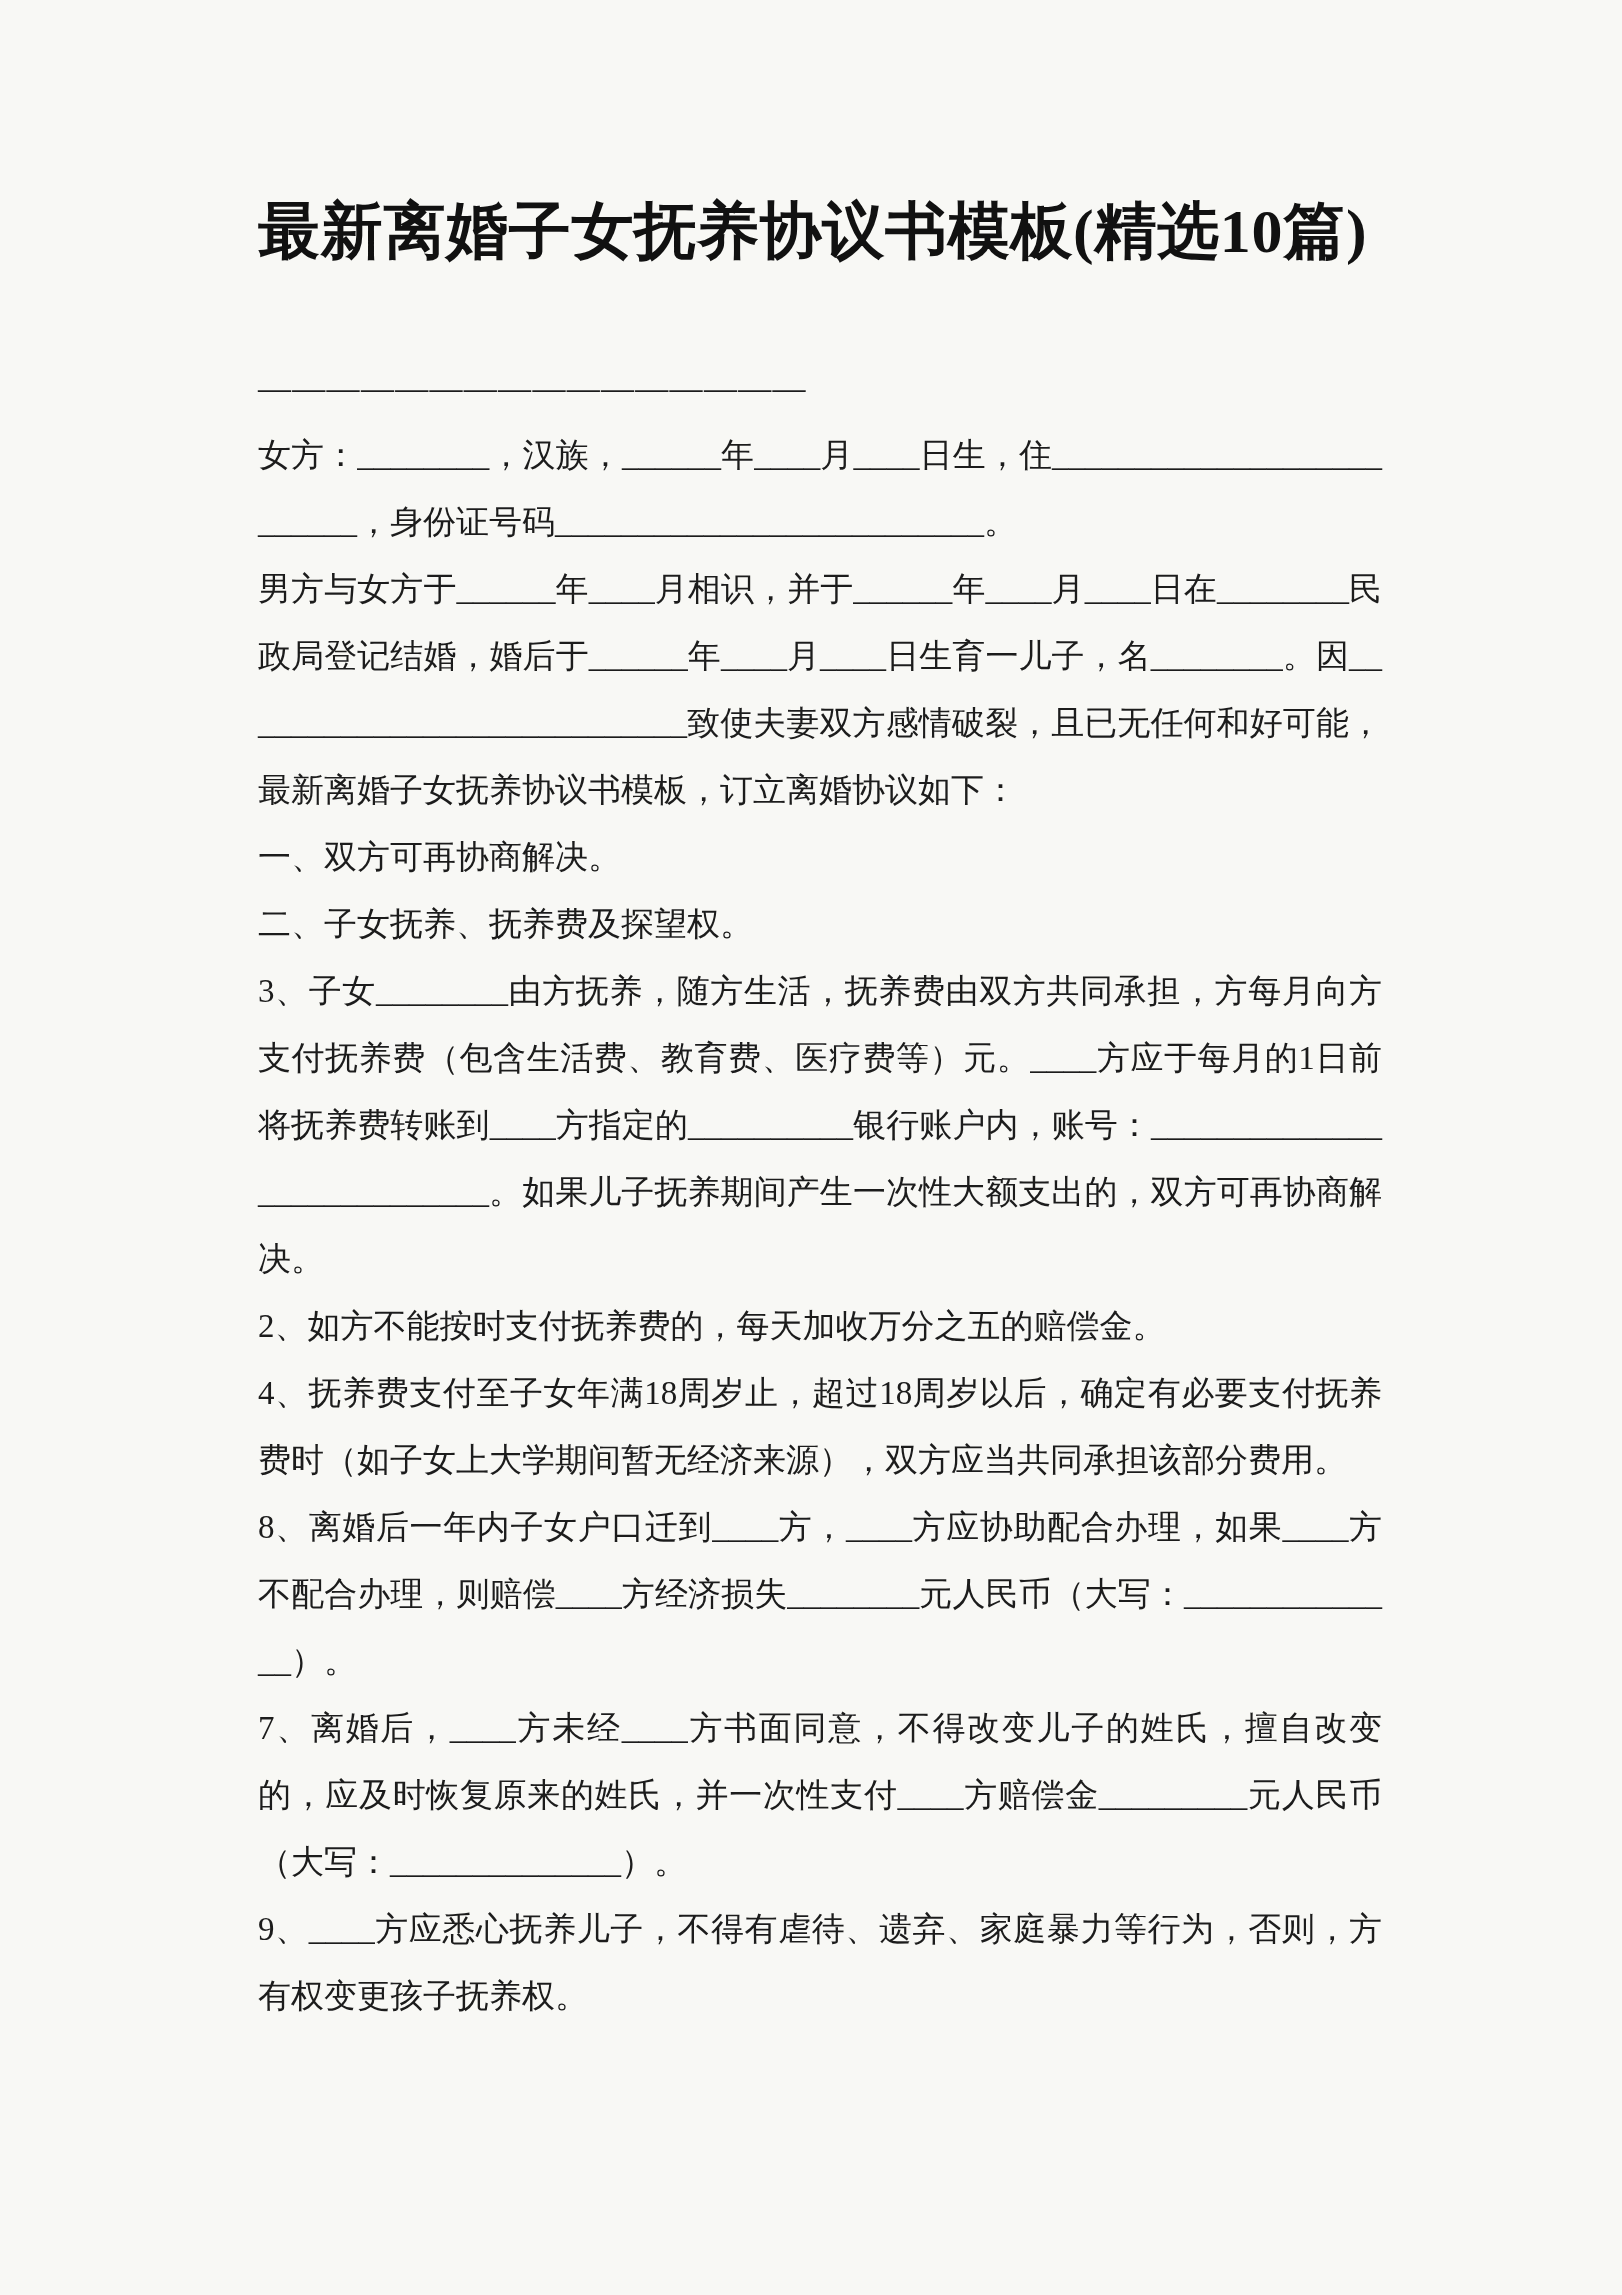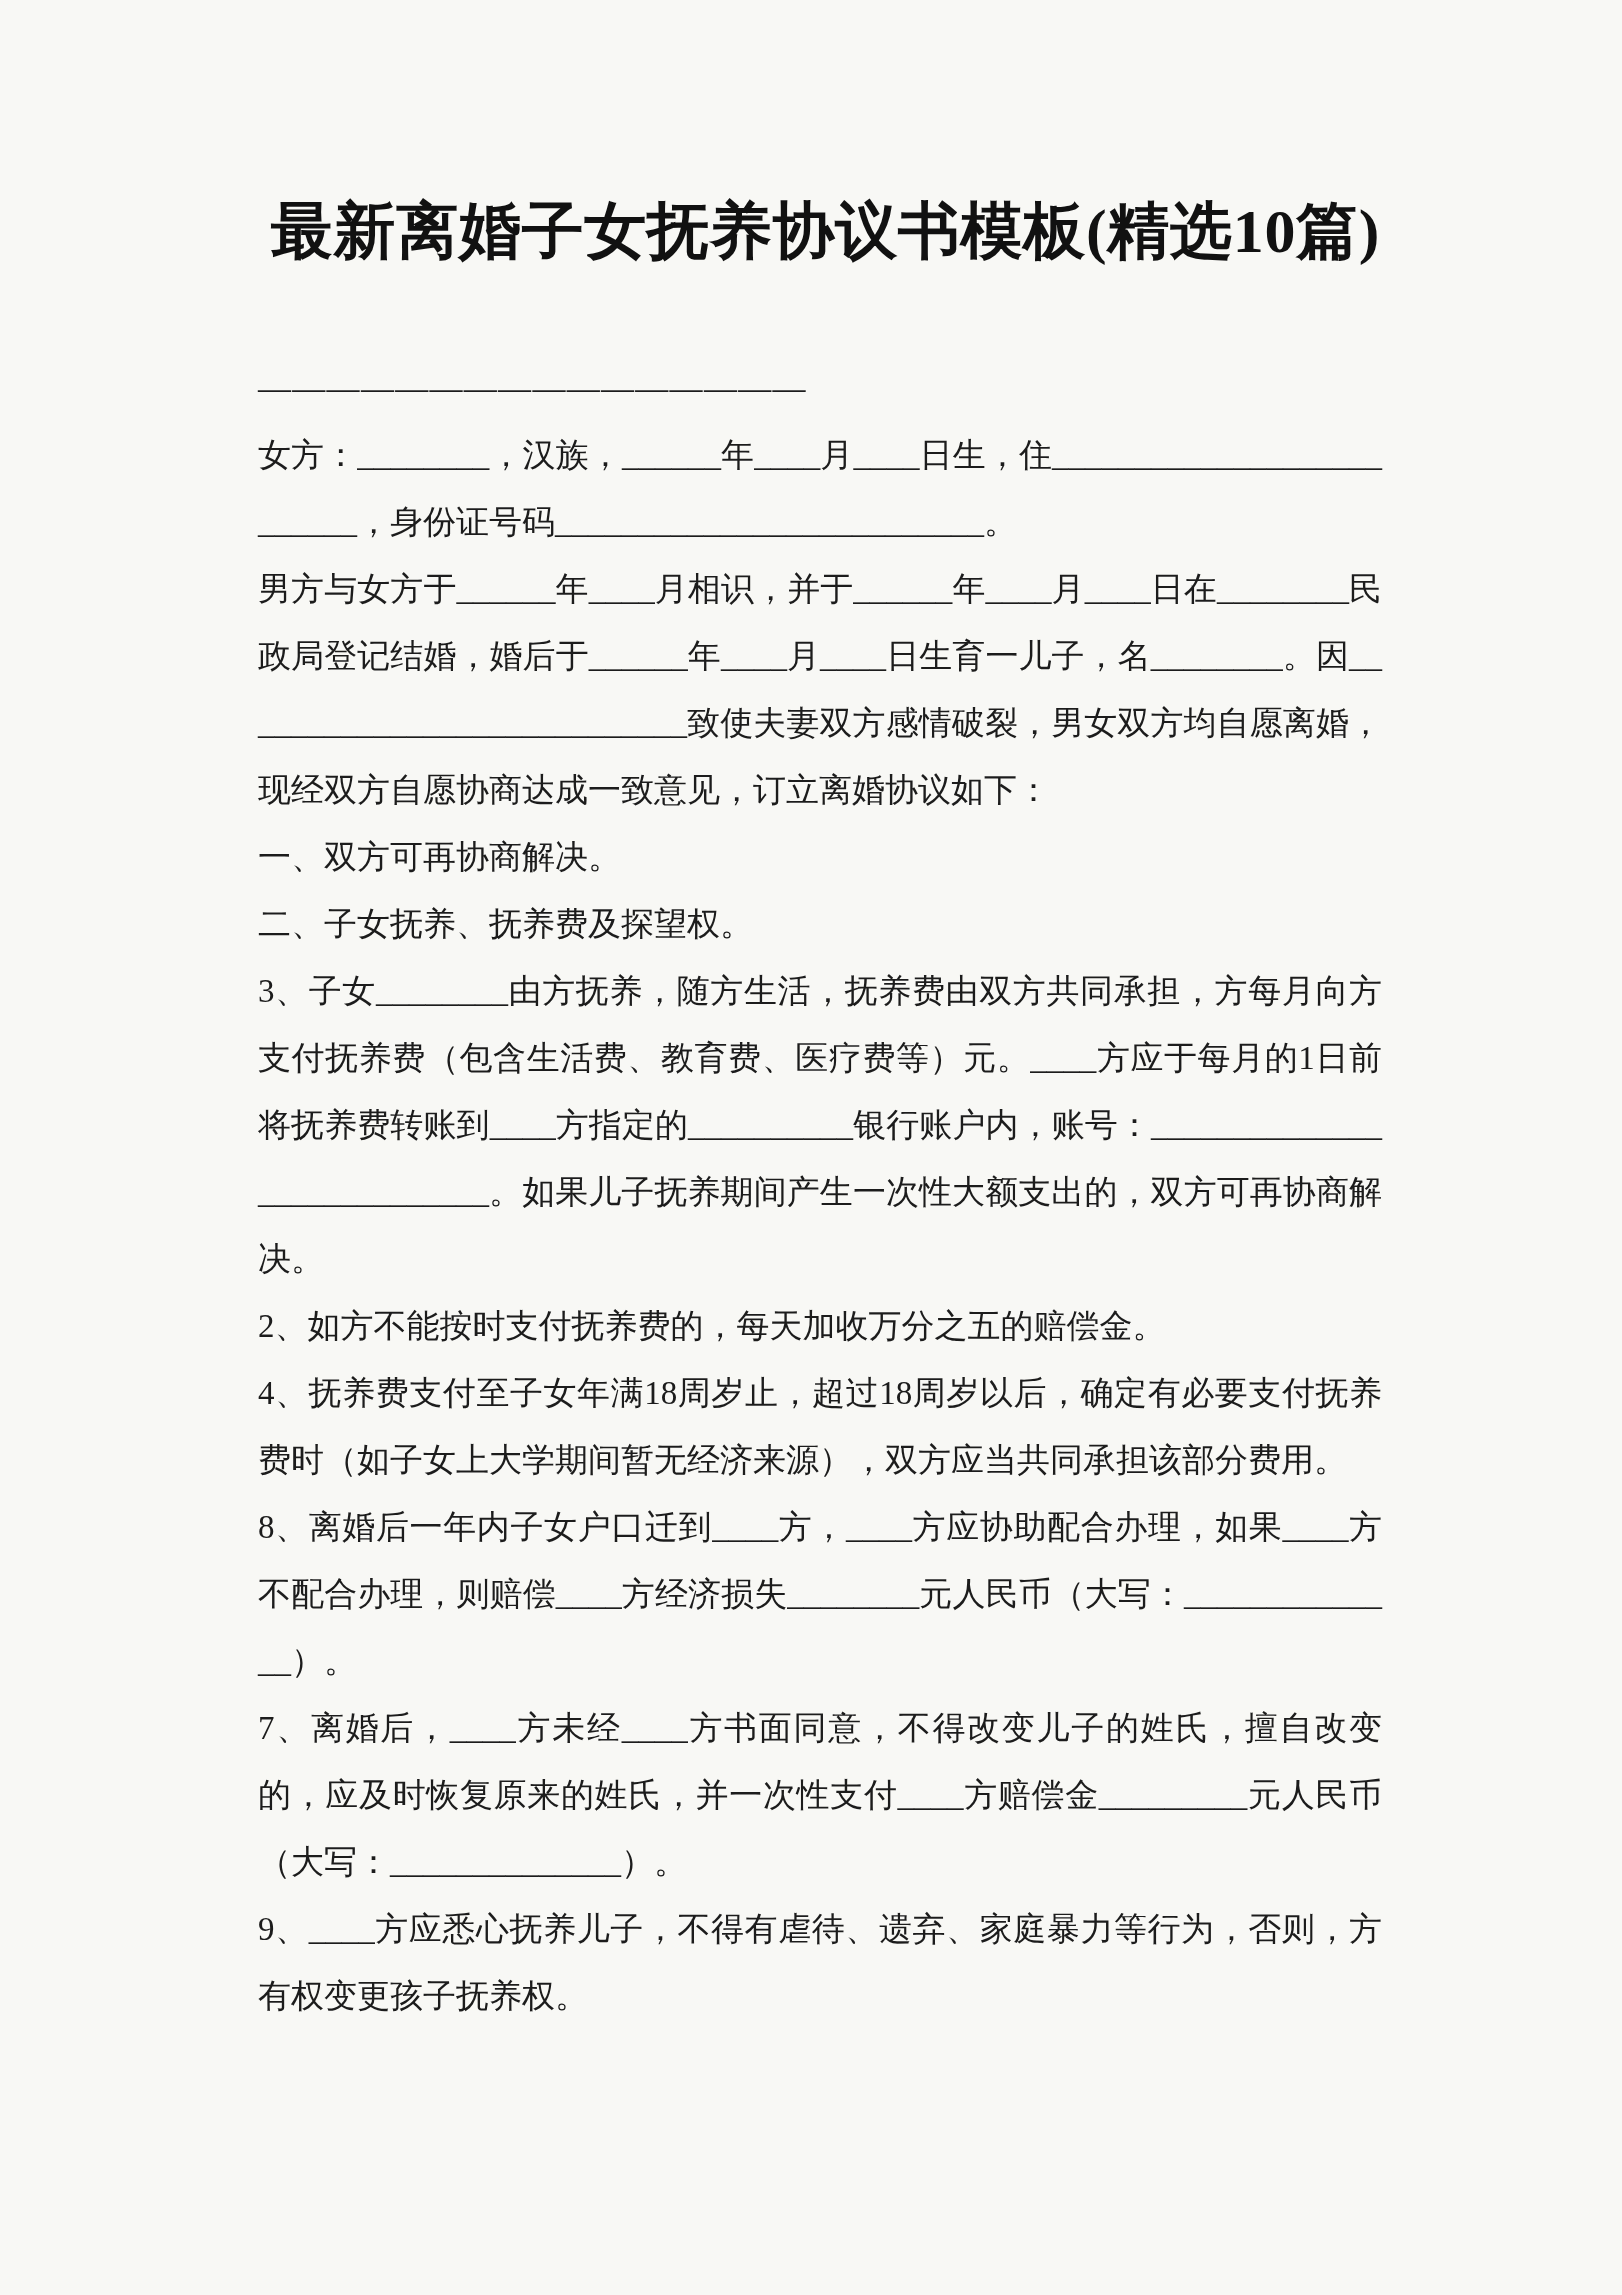--- a/index.html
+++ b/index.html
@@ -12,26 +12,26 @@
     width: 1623px;
     height: 2295px;
     margin: 0 auto;
     background: #f8f8f5;
     box-sizing: border-box;
     padding: 196px 241px 0 258px;
     font-family: "Liberation Serif", "DejaVu Serif", serif;
     color: #1c1c1c;
   }
   .doc-title {
-    margin: 0 0 88px 11px;
+    margin: 0 0 88px 0;
     font-size: 62px;
     font-weight: bold;
     line-height: 1.15;
     letter-spacing: 0.7px;
-    text-align: center;
+    text-align: left;
     color: #111111;
   }
   .doc-body p {
     margin: 0;
     font-size: 33px;
     line-height: 67px;
     text-align: justify;
     text-justify: inter-ideograph;
     word-break: break-all;
     color: #1c1c1c;
@@ -43,21 +43,21 @@
 </style>
 </head>
 <body>
 
 <div class="page">
   <h1 class="doc-title">最新离婚子女抚养协议书模板(精选10篇)</h1>
 
   <div class="doc-body">
     <p class="separator">————————————————</p>
     <p>女方：________，汉族，______年____月____日生，住__________________________，身份证号码__________________________。</p>
-    <p>男方与女方于______年____月相识，并于______年____月____日在________民政局登记结婚，婚后于______年____月____日生育一儿子，名________。因____________________________致使夫妻双方感情破裂，男女双方均自愿离婚，现经双方自愿协商达成一致意见，订立离婚协议如下：</p>
+    <p>男方与女方于______年____月相识，并于______年____月____日在________民政局登记结婚，婚后于______年____月____日生育一儿子，名________。因____________________________致使夫妻双方感情破裂，且已无任何和好可能，最新离婚子女抚养协议书模板，订立离婚协议如下：</p>
     <p>一、双方可再协商解决。</p>
     <p>二、子女抚养、抚养费及探望权。</p>
     <p>3、子女________由方抚养，随方生活，抚养费由双方共同承担，方每月向方支付抚养费（包含生活费、教育费、医疗费等）元。____方应于每月的1日前将抚养费转账到____方指定的__________银行账户内，账号：____________________________。如果儿子抚养期间产生一次性大额支出的，双方可再协商解决。</p>
     <p>2、如方不能按时支付抚养费的，每天加收万分之五的赔偿金。</p>
     <p>4、抚养费支付至子女年满18周岁止，超过18周岁以后，确定有必要支付抚养费时（如子女上大学期间暂无经济来源），双方应当共同承担该部分费用。</p>
     <p>8、离婚后一年内子女户口迁到____方，____方应协助配合办理，如果____方不配合办理，则赔偿____方经济损失________元人民币（大写：______________）。</p>
     <p>7、离婚后，____方未经____方书面同意，不得改变儿子的姓氏，擅自改变的，应及时恢复原来的姓氏，并一次性支付____方赔偿金_________元人民币（大写：______________）。</p>
     <p>9、____方应悉心抚养儿子，不得有虐待、遗弃、家庭暴力等行为，否则，方有权变更孩子抚养权。</p>
   </div>
 </div>

